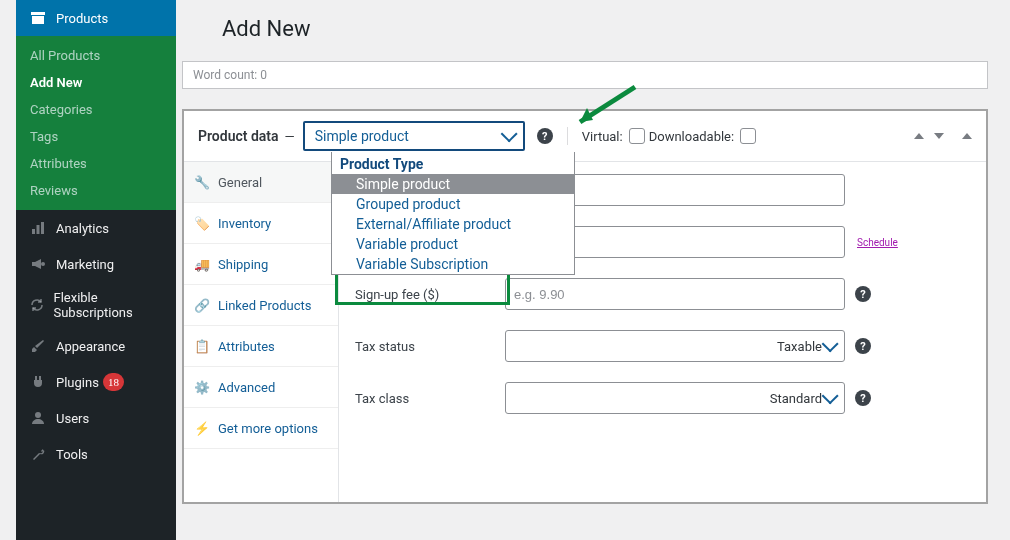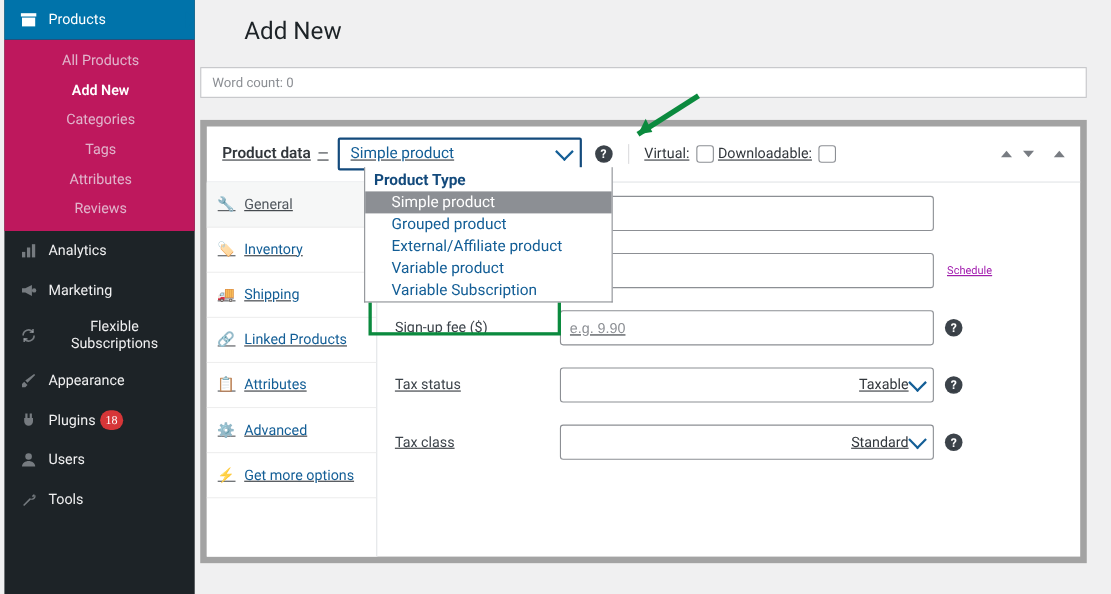--- a/index.html
+++ b/index.html
@@ -1,30 +1,30 @@
 <!DOCTYPE html>
 <html><head>
 <meta charset="utf-8">
 <style>
 * { box-sizing: border-box; margin: 0; padding: 0; }
 body { font-family: -apple-system, BlinkMacSystemFont, "Segoe UI", Roboto, sans-serif; font-size: 13px; color: #32373c; background: #f0f0f1; width: 1010px; height: 540px; overflow: hidden; position: relative; }
-.sidebar { position: absolute; left: 4px; top: 0; width: 173px; height: 540px; background: #1d2327; text-align: center; }
+.sidebar { position: absolute; left: 16px; top: 0; width: 160px; height: 540px; background: #1d2327; }
 .sidebar-item { display: flex; align-items: center; padding: 8px 12px; color: #f0f0f1; cursor: pointer; font-size: 13px; }
 .sidebar-item.active { background: #0073aa; color: #fff; position: relative; }
 .sidebar-item.active::after { content: ""; position: absolute; right: -8px; top: 50%; transform: translateY(-50%); border: 8px solid transparent; border-left-color: #0073aa; }
 .sidebar-item .ic { width: 20px; height: 20px; margin-right: 8px; display: inline-flex; align-items: center; justify-content: center; opacity: 0.7; }
 .sidebar-item.active .ic { opacity: 1; }
-.sidebar-sub { background: #be185d; padding: 6px 0; }
+.sidebar-sub { background: #15803d; padding: 6px 0; }
 .sidebar-sub-item { padding: 6px 12px 6px 14px; color: rgba(240,245,250,0.7); cursor: pointer; font-size: 13px; }
 .sidebar-sub-item.current { color: #fff; font-weight: 600; }
 .badge { display: inline-flex; align-items: center; justify-content: center; min-width: 18px; height: 18px; border-radius: 9px; background: #d63638; color: #fff; font-size: 11px; margin-left: 4px; padding: 0 5px; font-family: Liberation Serif, serif; }
 .main { position: absolute; left: 160px; top: 0; right: 0; height: 540px; padding: 0 22px; }
 .page-title { font-size: 22px; font-weight: 400; color: #1d2327; padding: 16px 0 20px 40px; }
 .word-count-box { border: 1px solid #c3c4c7; background: #fff; color: #8c8f94; padding: 6px 10px; font-size: 12px; margin-bottom: 20px; }
-.panel { border: 6px solid #a3a3a3; background: #fff; text-decoration: underline; }
+.panel { border: 2px solid #a3a3a3; background: #fff; }
 .panel-header { display: flex; align-items: center; padding: 10px 14px; border-bottom: 1px solid #e2e4e7; }
 .ph-title { font-size: 14px; font-weight: 600; margin-right: 6px; }
 .ph-dash { margin-right: 8px; }
 .pt-select { border: 2px solid #134a7c; color: #135e96; background: #fff; height: 30px; display: flex; align-items: center; justify-content: space-between; padding: 0 10px; width: 222px; font-size: 14px; cursor: pointer; position: relative; border-radius: 2px; }
 .chevron { width: 12px; height: 12px; border-right: 2px solid #135e96; border-bottom: 2px solid #135e96; transform: rotate(45deg) translateY(-3px); }
 .help-ic { width: 16px; height: 16px; border-radius: 50%; background: #3c434a; color: #fff; font-size: 11px; font-weight: bold; display: inline-flex; align-items: center; justify-content: center; margin-left: 12px; cursor: pointer; }
 .sep { width: 1px; height: 18px; background: #dcdcde; margin: 0 14px; }
 .chk-wrap { display: flex; align-items: center; gap: 6px; margin-right: 4px; font-size: 13px; }
 .chk { width: 16px; height: 16px; border: 1px solid #8c8f94; border-radius: 3px; background: #fff; cursor: pointer; }
 .spacer { flex: 1; }
@@ -37,21 +37,21 @@
 .tab { display: flex; align-items: center; gap: 8px; padding: 12px 10px; color: #135e96; cursor: pointer; font-size: 13px; border-bottom: 1px solid #eee; }
 .tab.active { background: #f6f7f7; color: #50575e; }
 .tab .tic { width: 16px; height: 16px; display: inline-flex; align-items: center; justify-content: center; opacity: 0.85; }
 .form { flex: 1; padding: 12px 16px; }
 .row { display: flex; align-items: center; margin-bottom: 20px; }
 .row-label { width: 150px; font-size: 13px; color: #3c434a; }
 .text-input { flex: 0 0 340px; height: 32px; border: 1px solid #8c8f94; border-radius: 3px; padding: 0 8px; font-size: 13px; color: #50575e; }
 .text-input::placeholder { color: #8c8f94; }
 .select-input { flex: 0 0 340px; height: 32px; border: 1px solid #8c8f94; border-radius: 3px; background: #fff; display: flex; align-items: center; justify-content: flex-end; padding: 0 10px; cursor: pointer; }
 .sched { color: #a21caf; text-decoration: underline; margin-left: 12px; font-size: 10px; cursor: pointer; }
-.dropdown { position: absolute; left: 331px; top: 152px; width: 226px; background: #fff; border: 1px solid #8c8f94; border-top: none; z-index: 50; font-size: 14px; }
+.dropdown { position: absolute; left: 331px; top: 152px; width: 244px; background: #fff; border: 1px solid #8c8f94; border-top: none; z-index: 50; font-size: 14px; }
 .dd-group-label { color: #134a7c; font-weight: 700; padding: 4px 8px 2px; }
 .dd-opt { padding: 2px 8px 2px 24px; color: #135e96; cursor: pointer; }
 .dd-opt.sel { background: #8c8f94; color: #fff; }
 .green-box { position: absolute; border: 3px solid #0b8a3e; pointer-events: none; }
 .green-arrow { position: absolute; pointer-events: none; }
 </style>
 </head>
 <body>
 
 <div class="sidebar">

